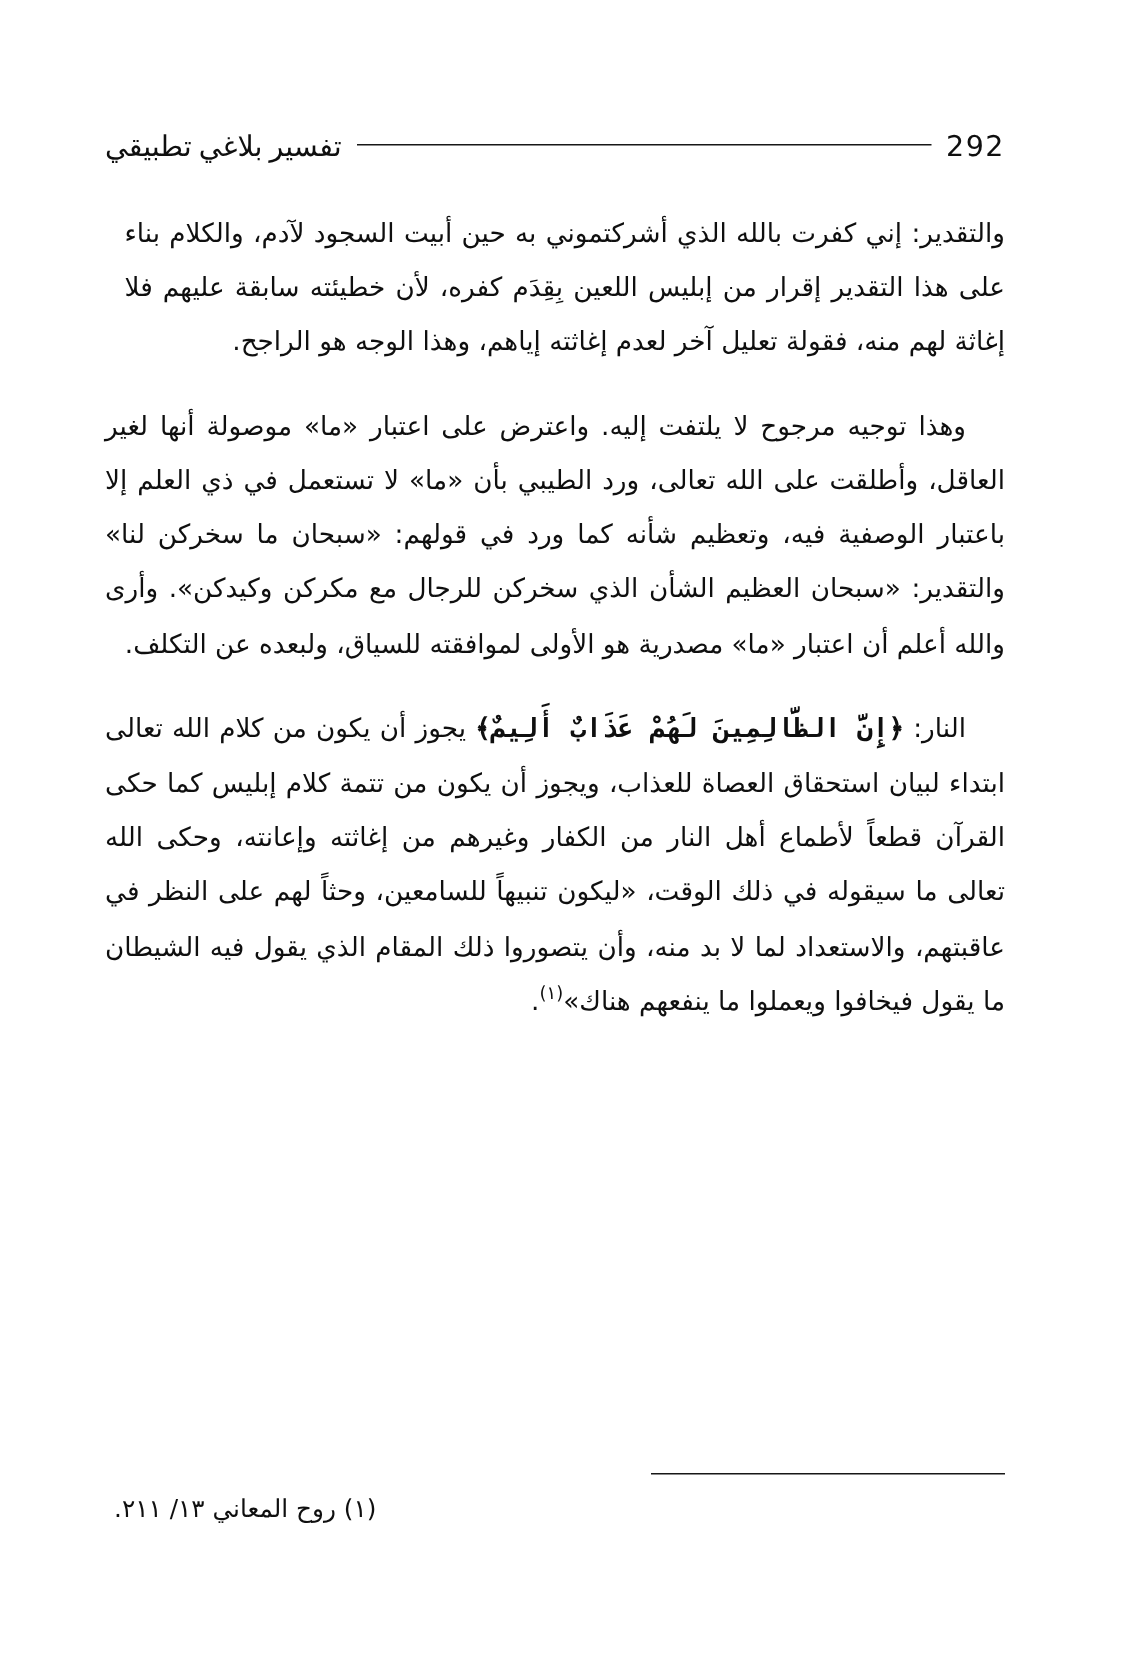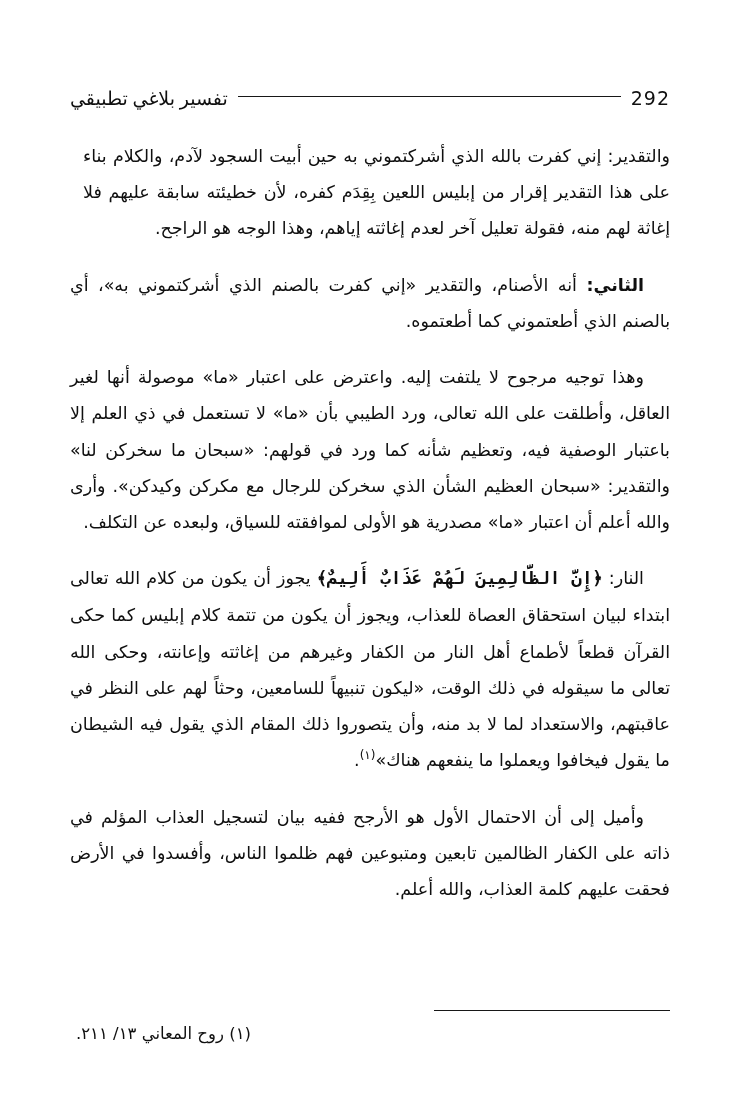--- a/index.html
+++ b/index.html
@@ -81,21 +81,21 @@
   .footnote-ref {
     font-size: 12px;
     vertical-align: super;
   }
 
   
   .footnote-area {
     position: absolute;
     right: 78px;
     left: 70px;
-    bottom: 60px;
+    bottom: 88px;
     direction: rtl;
   }
   .footnote-rule {
     width: 236px;
     margin: 0 0 10px auto;
     height: 0;
     border-bottom: 1.3px solid #171717;
   }
   .footnote-text {
     text-align: left;
@@ -115,38 +115,31 @@
     <span class="header-rule"></span>
     <span class="header-title">تفسير بلاغي تطبيقي</span>
   </div>
 
   <div class="content">
 
     <p class="para no-indent">
       <span>والتقدير: إني كفرت بالله الذي أشركتموني به حين أبيت السجود لآدم، والكلام بناء على هذا التقدير إقرار من إبليس اللعين بِقِدَم كفره، لأن خطيئته سابقة عليهم فلا إغاثة لهم منه، فقولة تعليل آخر لعدم إغاثته إياهم، وهذا الوجه هو الراجح.</span>
     </p>
 
-    <p class="para">
-      <span class="bold">الثاني:</span>
-      <span>أنه الأصنام، والتقدير «إني كفرت بالصنم الذي أشركتموني به»، أي بالصنم الذي أطعتموني كما أطعتموه.</span>
-    </p>
 
     <p class="para">
       <span>وهذا توجيه مرجوح لا يلتفت إليه. واعترض على اعتبار «ما» موصولة أنها لغير العاقل، وأطلقت على الله تعالى، ورد الطيبي بأن «ما» لا تستعمل في ذي العلم إلا باعتبار الوصفية فيه، وتعظيم شأنه كما ورد في قولهم: «سبحان ما سخركن لنا» والتقدير: «سبحان العظيم الشأن الذي سخركن للرجال مع مكركن وكيدكن». وأرى والله أعلم أن اعتبار «ما» مصدرية هو الأولى لموافقته للسياق، ولبعده عن التكلف.</span>
     </p>
 
     <p class="para">
       <span>النار:</span>
       <span class="quran">﴿إِنَّ الظَّالِمِينَ لَهُمْ عَذَابٌ أَلِيمٌ﴾</span>
       <span>يجوز أن يكون من كلام الله تعالى ابتداء لبيان استحقاق العصاة للعذاب، ويجوز أن يكون من تتمة كلام إبليس كما حكى القرآن قطعاً لأطماع أهل النار من الكفار وغيرهم من إغاثته وإعانته، وحكى الله تعالى ما سيقوله في ذلك الوقت، «ليكون تنبيهاً للسامعين، وحثاً لهم على النظر في عاقبتهم، والاستعداد لما لا بد منه، وأن يتصوروا ذلك المقام الذي يقول فيه الشيطان ما يقول فيخافوا ويعملوا ما ينفعهم هناك»</span><span class="footnote-ref">(١)</span><span>.</span>
     </p>
 
-    <p class="para">
-      <span>وأميل إلى أن الاحتمال الأول هو الأرجح ففيه بيان لتسجيل العذاب المؤلم في ذاته على الكفار الظالمين تابعين ومتبوعين فهم ظلموا الناس، وأفسدوا في الأرض فحقت عليهم كلمة العذاب، والله أعلم.</span>
-    </p>
 
   </div>
 
   <div class="footnote-area">
     <div class="footnote-rule"></div>
     <div class="footnote-text">(١) روح المعاني ١٣/ ٢١١.</div>
   </div>
 
 </div>
 

